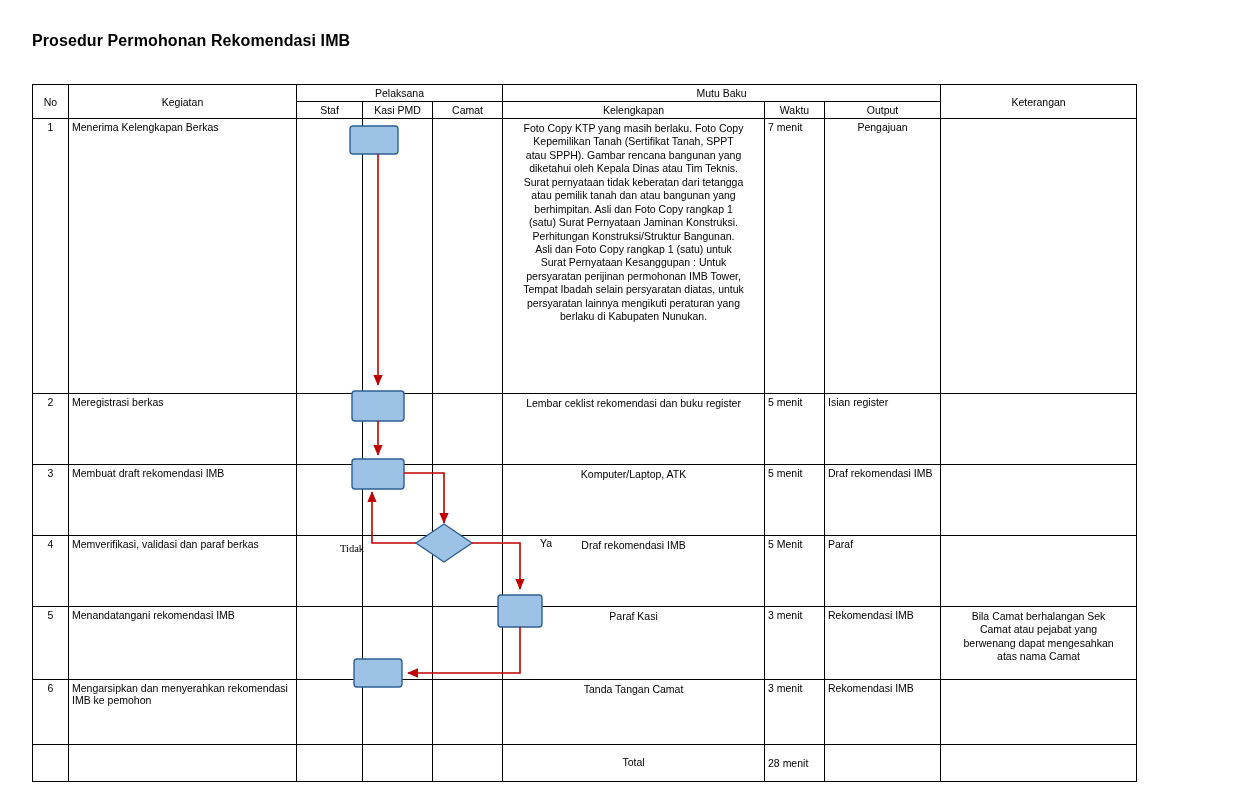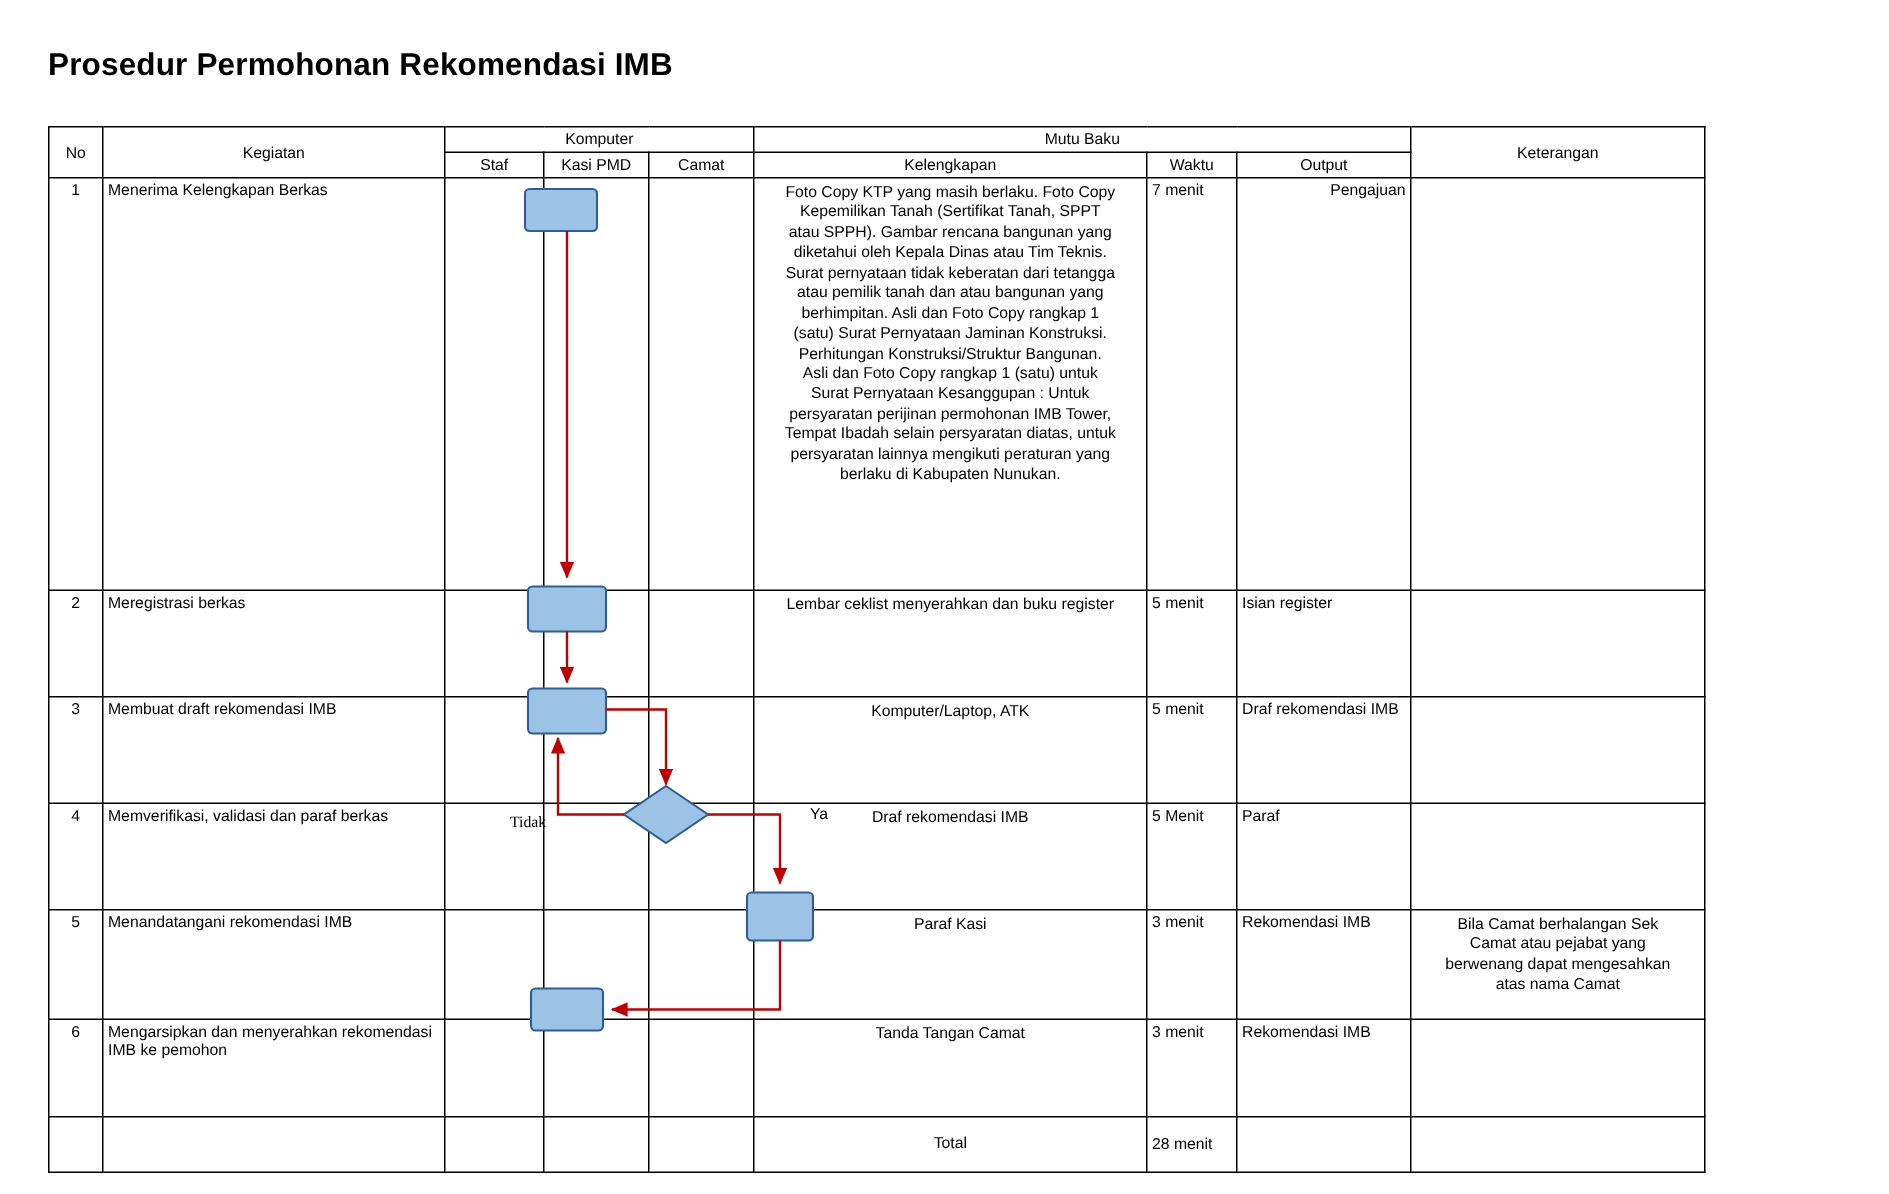--- a/index.html
+++ b/index.html
@@ -7,21 +7,21 @@
     width:1259px;height:796px;
     background:#ffffff;
     font-family:"Liberation Sans", sans-serif;
     color:#000;
     position:relative;
     overflow:hidden;
   }
   #title{
     position:absolute;
     left:32px; top:32px;
-    font-size:21px;
+    font-size:16px;
     font-weight:bold;
     letter-spacing:0.1px;
   }
   #tablewrap{
     position:absolute;
     left:32px; top:84px;
     width:1196px;
   }
   table{
     border-collapse:collapse;
@@ -90,21 +90,21 @@
         <col class="c-camat">
     <col class="c-kel">
         <col class="c-wak">
         <col class="c-out">
         <col class="c-ket">
   </colgroup>
   <thead>
     <tr>
       <th rowspan="2" class="hdr-group">No</th>
       <th rowspan="2" class="hdr-group">Kegiatan</th>
-      <th colspan="3" class="hdr-group">Komputer</th>
+      <th colspan="3" class="hdr-group">Pelaksana</th>
       <th colspan="3" class="hdr-group">Mutu Baku</th>
       <th rowspan="2" class="hdr-group">Keterangan</th>
     </tr>
     <tr>
       <th>Staf</th>
       <th>Kasi PMD</th>
       <th>Camat</th>
       <th>Kelengkapan</th>
       <th>Waktu</th>
       <th>Output</th>
@@ -112,30 +112,30 @@
   </thead>
   <tbody>
     <tr class="r1">
       <td class="ctr">1</td>
       <td>Menerima Kelengkapan Berkas</td>
       <td></td>
       <td></td>
       <td></td>
       <td class="klg">Foto Copy KTP yang masih berlaku. Foto Copy Kepemilikan Tanah (Sertifikat Tanah, SPPT atau SPPH). Gambar rencana bangunan yang diketahui oleh Kepala Dinas atau Tim Teknis. Surat pernyataan tidak keberatan dari tetangga atau pemilik tanah dan atau bangunan yang berhimpitan. Asli dan Foto Copy rangkap 1 (satu) Surat Pernyataan Jaminan Konstruksi. Perhitungan Konstruksi/Struktur Bangunan. Asli dan Foto Copy rangkap 1 (satu) untuk Surat Pernyataan Kesanggupan : Untuk persyaratan perijinan permohonan IMB Tower, Tempat Ibadah selain persyaratan diatas, untuk persyaratan lainnya mengikuti peraturan yang berlaku di Kabupaten Nunukan.</td>
       <td>7 menit</td>
-      <td style="text-align:right">Pengajuan</td>
+      <td style="text-align:center">Pengajuan</td>
       <td></td>
     </tr>
     <tr class="r2">
       <td class="ctr">2</td>
       <td>Meregistrasi berkas</td>
       <td></td>
       <td></td>
       <td></td>
-      <td class="klg">Lembar ceklist menyerahkan dan buku register</td>
+      <td class="klg">Lembar ceklist rekomendasi dan buku register</td>
       <td>5 menit</td>
       <td>Isian register</td>
       <td></td>
     </tr>
     <tr class="r3">
       <td class="ctr">3</td>
       <td>Membuat  draft  rekomendasi IMB</td>
       <td></td>
       <td></td>
       <td></td>

